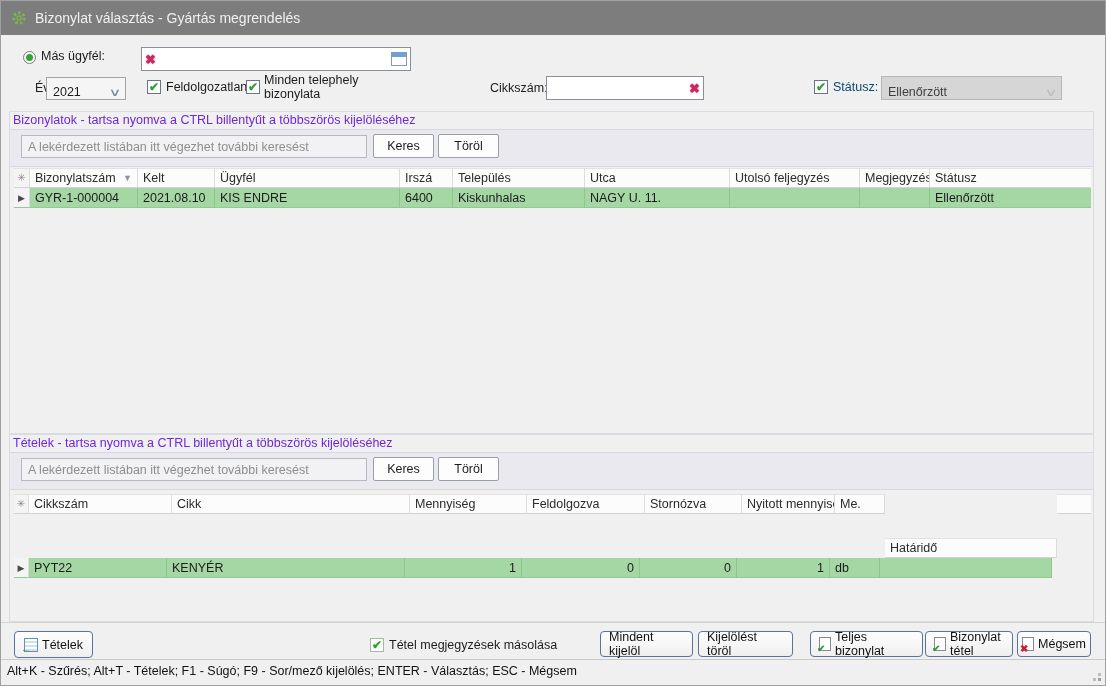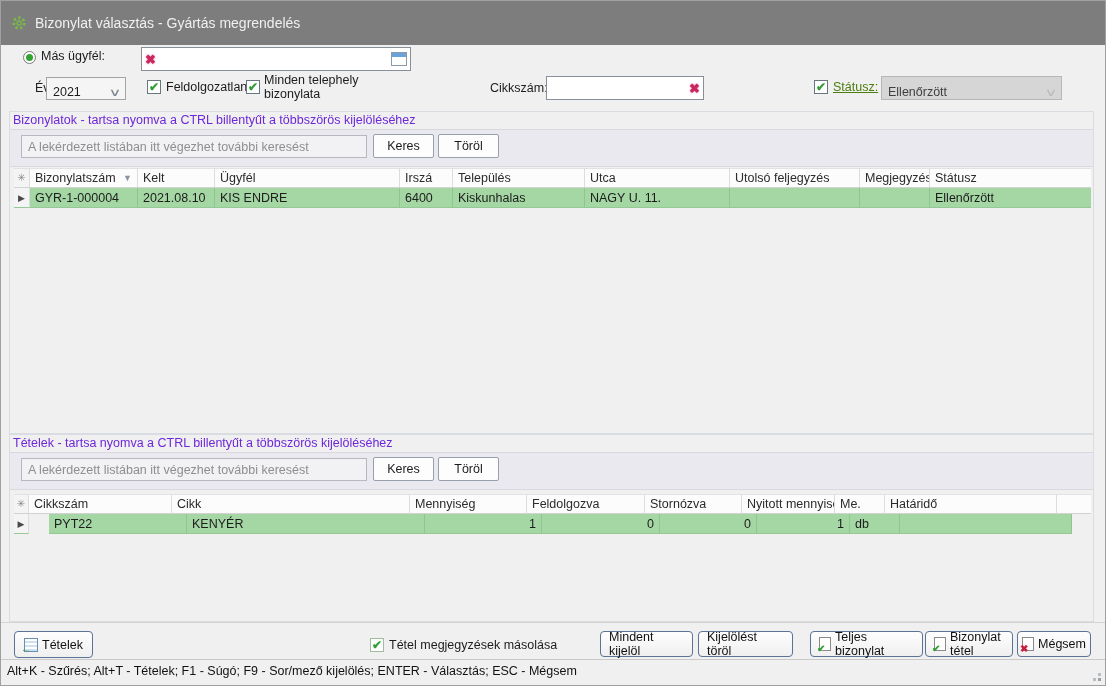--- a/index.html
+++ b/index.html
@@ -1,19 +1,19 @@
 <!DOCTYPE html>
 <html><head>
 <meta charset="utf-8">
 <style>
   html,body{margin:0;padding:0;background:#d9d9d9;font-family:"Liberation Sans",sans-serif;}
   .window{position:relative;width:1106px;height:686px;background:#f0f0f0;border:1px solid #a0a0a0;
           box-sizing:border-box;overflow:hidden;font-size:12.5px;color:#1c1c1c;}
   
-  .titlebar{position:absolute;left:0;top:0;right:0;height:44px;background:#7d7d7d;display:flex;align-items:center;}
+  .titlebar{position:absolute;left:0;top:0;right:0;height:34px;background:#7d7d7d;display:flex;align-items:center;}
   .app-icon{margin-left:10px;width:16px;height:16px;display:inline-block;}
   .titletext{color:#eff1ef;font-size:14px;margin-left:8px;}
   
   .lbl{position:absolute;white-space:nowrap;}
   .txtfield{position:absolute;background:#fff;border:1px solid #898f96;box-sizing:border-box;display:flex;align-items:center;}
   .txtfield input{flex:1;border:none;outline:none;background:transparent;font:inherit;min-width:0;padding:0 2px;}
   .clear-x{color:#c9285a;font-weight:bold;font-size:13px;line-height:13px;text-shadow:0 0 2px #ef7fc4;padding:0 3px;cursor:pointer;}
   .win-btn{width:16px;height:14px;background:#fff;border:1px solid #8b9aa8;box-sizing:border-box;margin-right:3px;position:relative;}
   .win-btn::before{content:"";position:absolute;left:0;top:0;right:0;height:4px;background:#6aa3d8;}
   .selectbox{position:absolute;background:#f5f5f5;border:1px solid #a3a3a3;box-sizing:border-box;display:flex;align-items:flex-end;padding:0 6px;}
@@ -107,21 +107,21 @@
 
     <span class="lbl" style="left:489px;top:80px;">Cikkszám:</span>
     <div class="txtfield" style="left:545px;top:75px;width:158px;height:24px;">
       <input type="text" value="" style="">
       <span class="clear-x">✖</span>
     </div>
 
     <span class="cb" style="left:813px;top:79px;">
       <span class="tick">✔</span>
     </span>
-    <span class="lbl" style="left:832px;top:79px;color:#4d7c0f;text-decoration:underline;">Státusz:</span>
+    <span class="lbl" style="left:832px;top:79px;color:#0c4a6e;">Státusz:</span>
     <div class="selectbox disabled" style="left:880px;top:75px;width:181px;height:24px;">
       <span>Ellenőrzött</span>
       <span class="chev">∨</span>
     </div>
   </div>
 
   <div class="section" style="top:110px;height:323px;">
     <span class="sec-title">Bizonylatok - tartsa nyomva a CTRL billentyűt a többszörös kijelöléséhez</span>
     <div class="strip" style="top:17px;height:36px;"></div>
     <div class="searchbox" style="left:11px;top:23px;width:346px;height:23px;">
@@ -177,26 +177,26 @@
         <div class="hc selcell" style="width:15px;">
             <span class="ast">✳</span>
           </div>
         <div class="hc" style="width:143px;">Cikkszám</div>
         <div class="hc" style="width:238px;">Cikk</div>
         <div class="hc" style="width:117px;text-align:right;">Mennyiség</div>
         <div class="hc" style="width:118px;">Feldolgozva</div>
         <div class="hc" style="width:97px;">Stornózva</div>
         <div class="hc" style="width:93px;">Nyitott mennyiség</div>
         <div class="hc" style="width:50px;">Me.</div>
-        <div class="hc" style="width:172px;">Határidő</div>
+        <div class="hc" style="width:172px;margin-top:44px;">Határidő</div>
         <div class="hc" style="width:34px;border-right:none;"></div>
       </div>
       <div class="trow">
         <div class="dc selcell" style="width:15px;">▶</div>
-        <div class="dc" style="width:138px;margin-left:20px;">PYT22</div>
+        <div class="dc" style="width:138px;">PYT22</div>
         <div class="dc" style="width:238px;">KENYÉR</div>
         <div class="dc num" style="width:117px;">1</div>
         <div class="dc num" style="width:118px;">0</div>
         <div class="dc num" style="width:97px;">0</div>
         <div class="dc num" style="width:93px;">1</div>
         <div class="dc" style="width:50px;">db</div>
         <div class="dc" style="width:172px;border-right:1px solid #8ec68e;"></div>
       </div>
     </div>
   </div>

